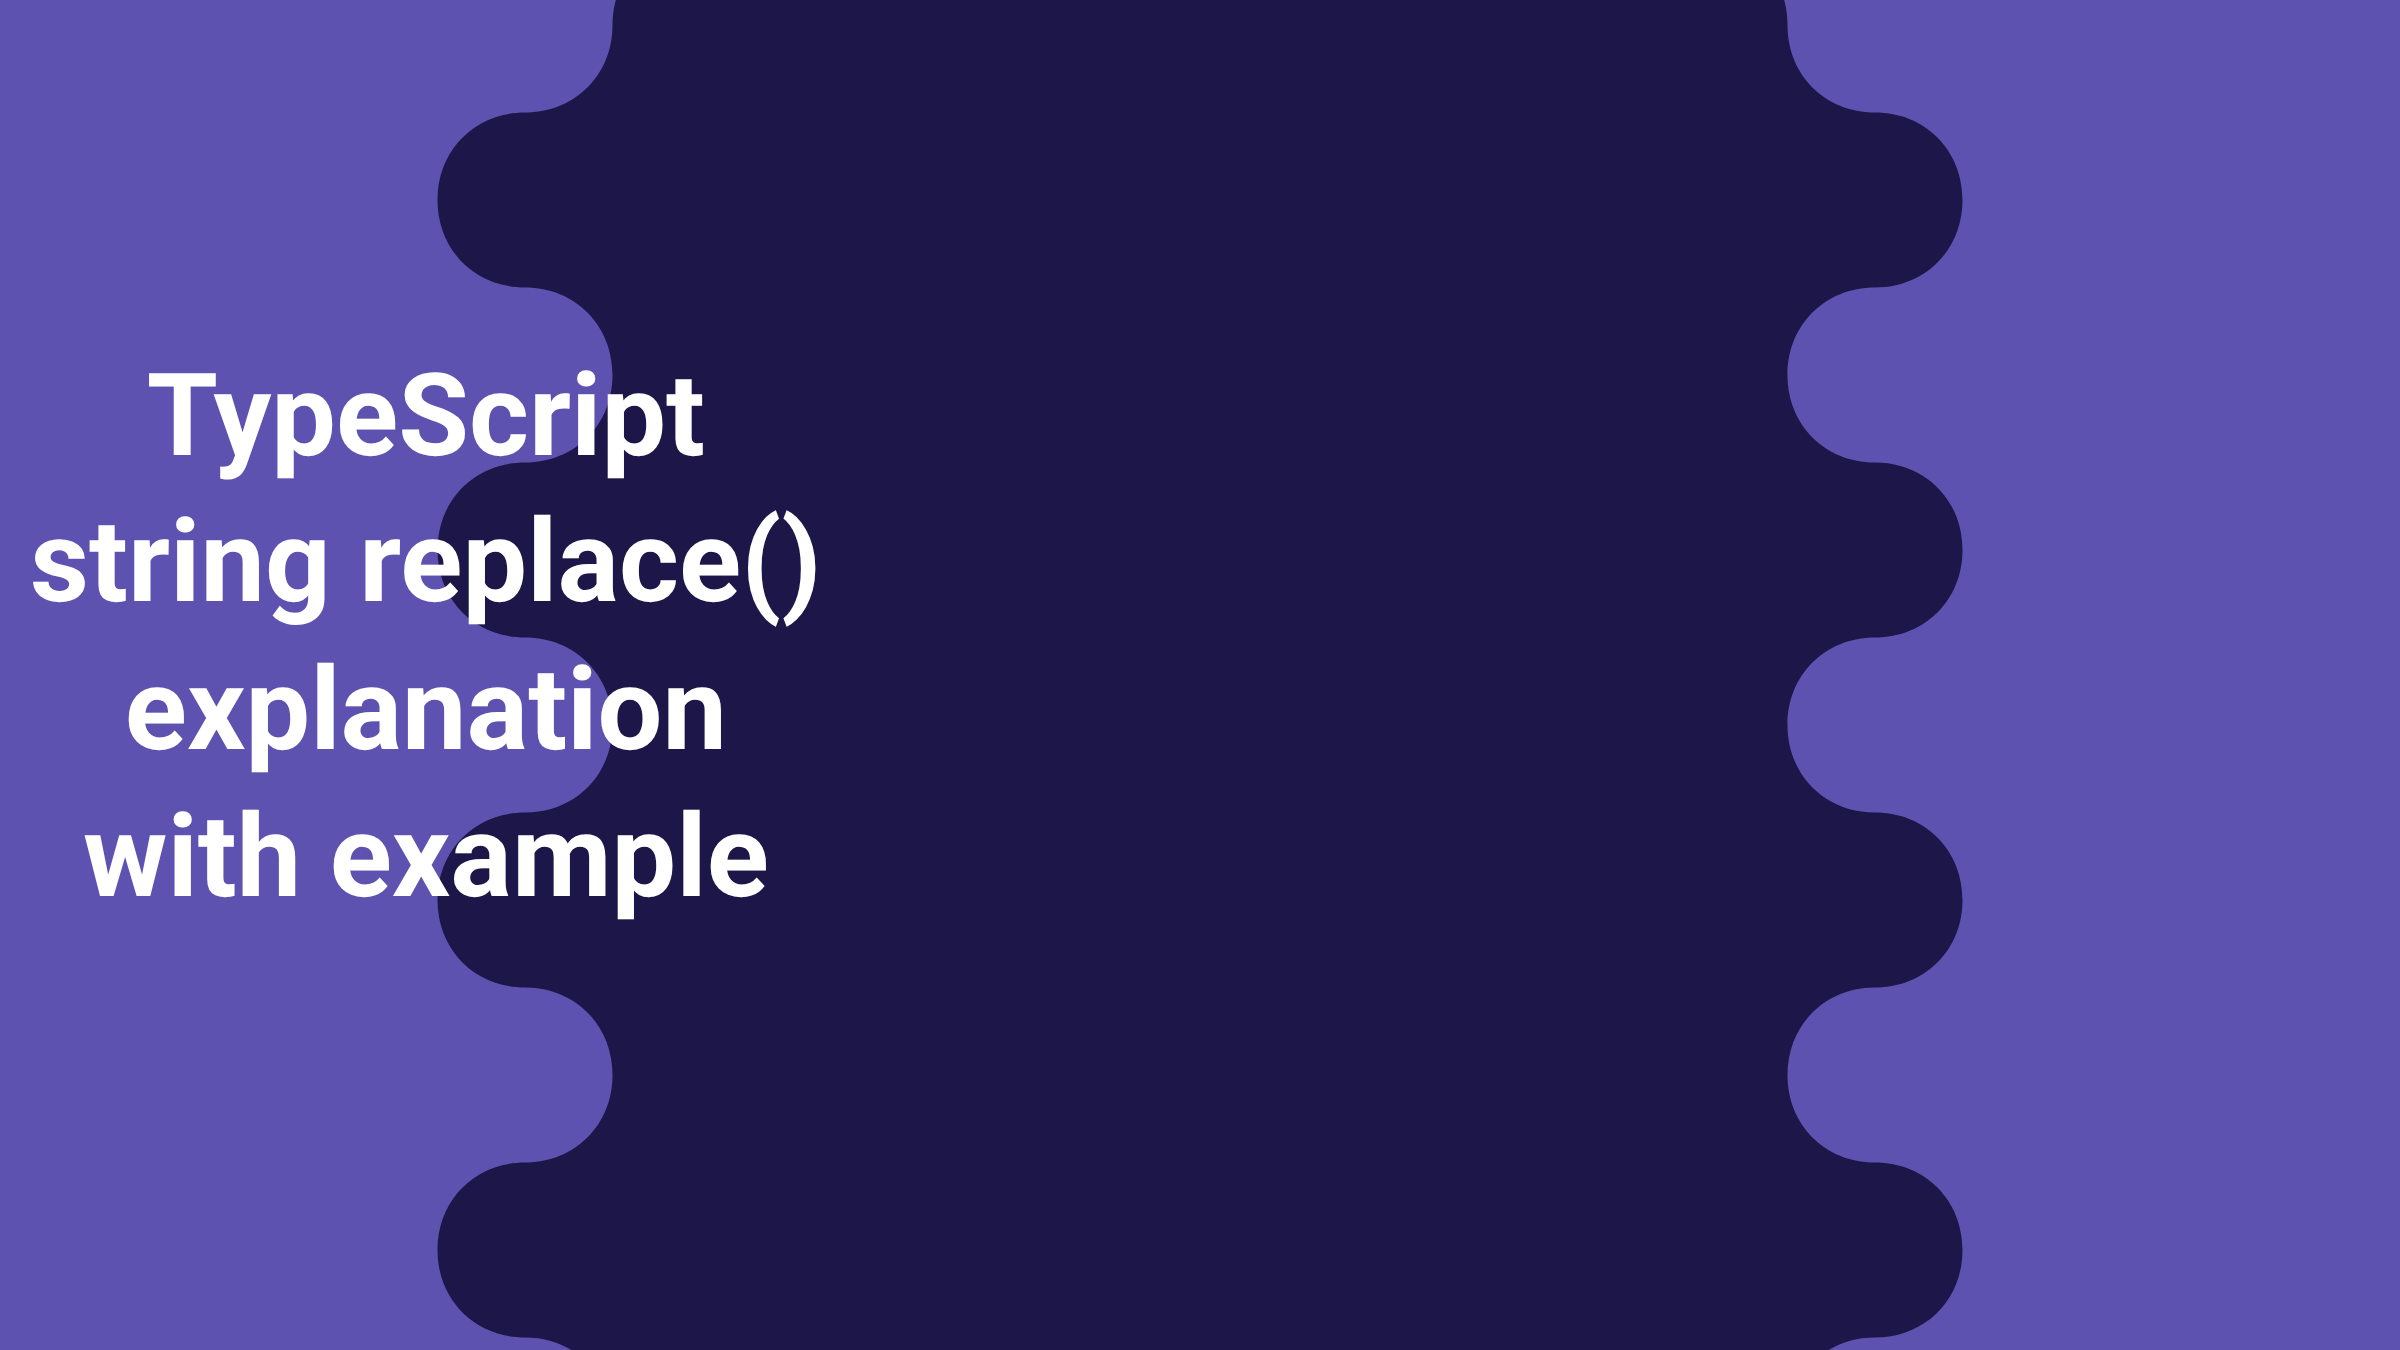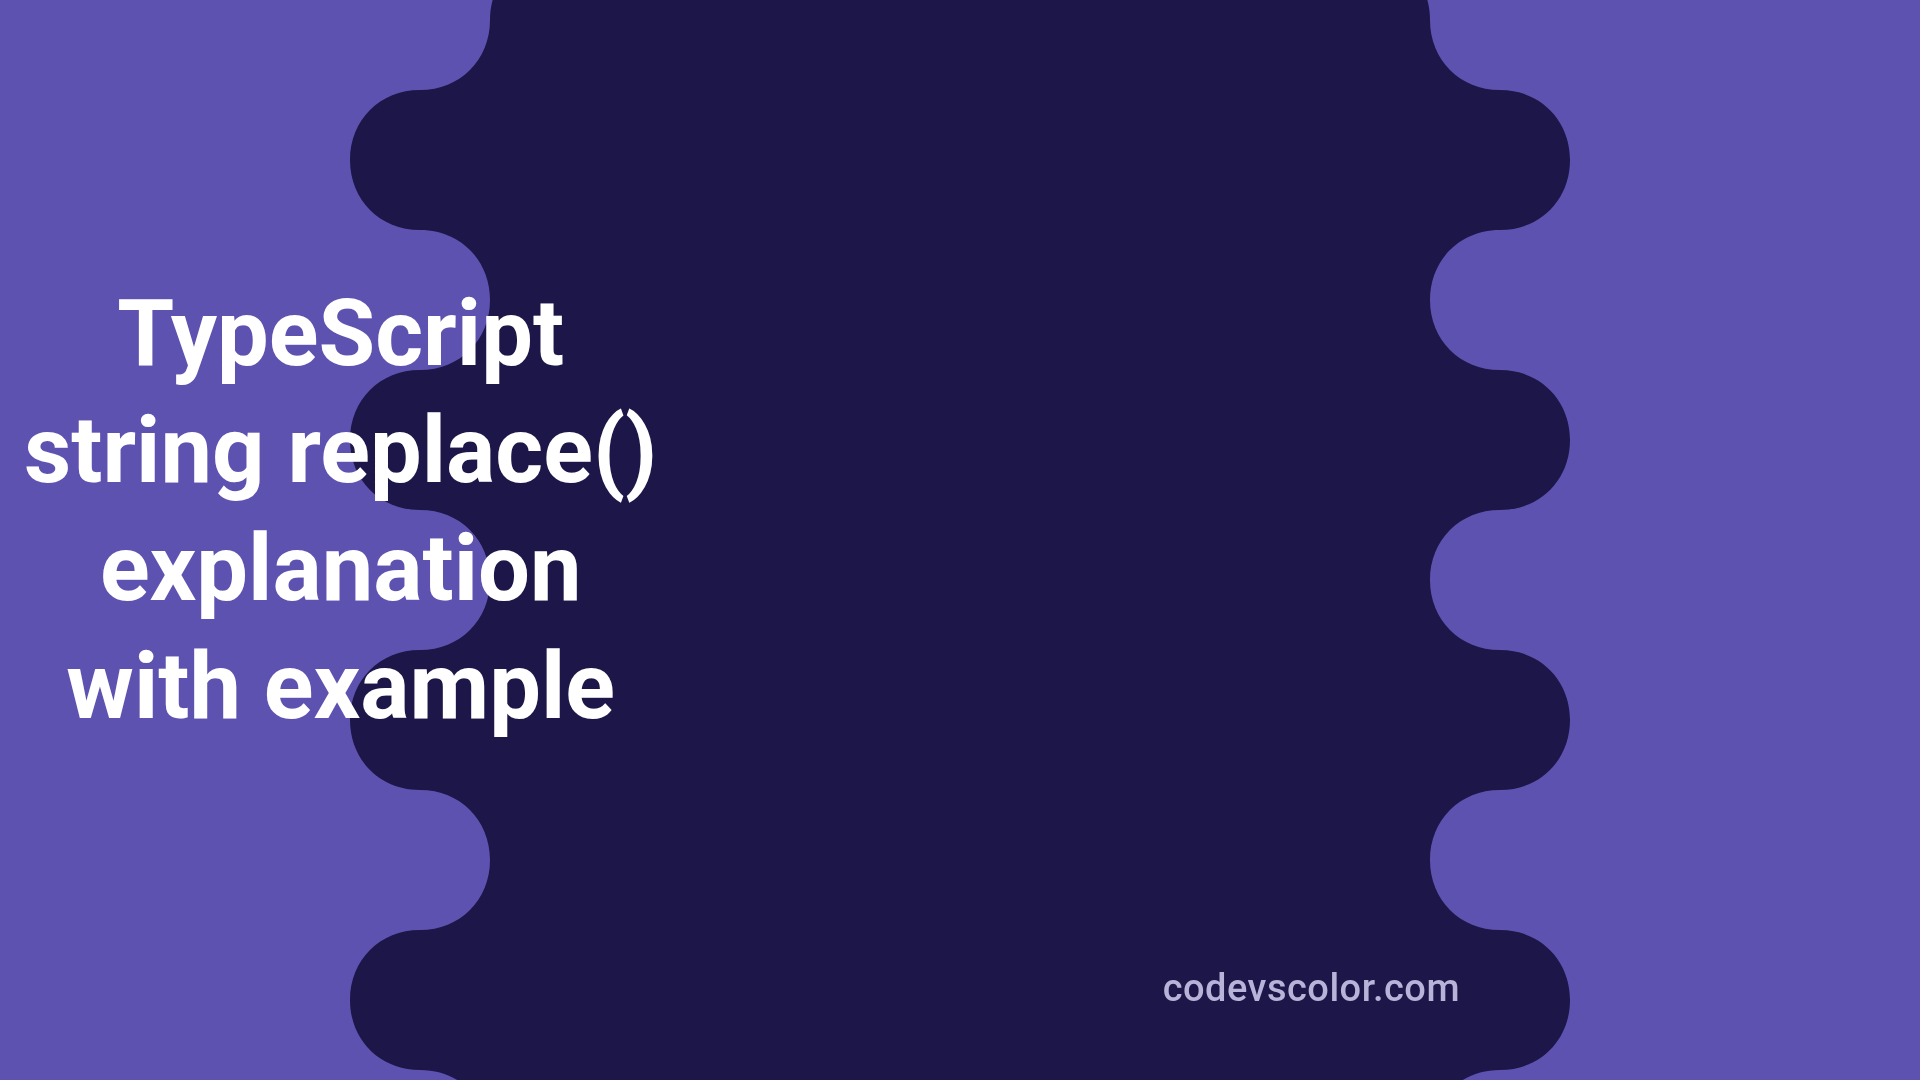--- a/index.html
+++ b/index.html
@@ -96,14 +96,13 @@
       Z
     "></path>
   </svg>
 </div>
 
 <div class="content">
   <div class="title">TypeScript
 string replace()
 explanation
 with example</div>
-  <div class="watermark">codevscolor.com</div>
 </div>
 
 </body></html>

